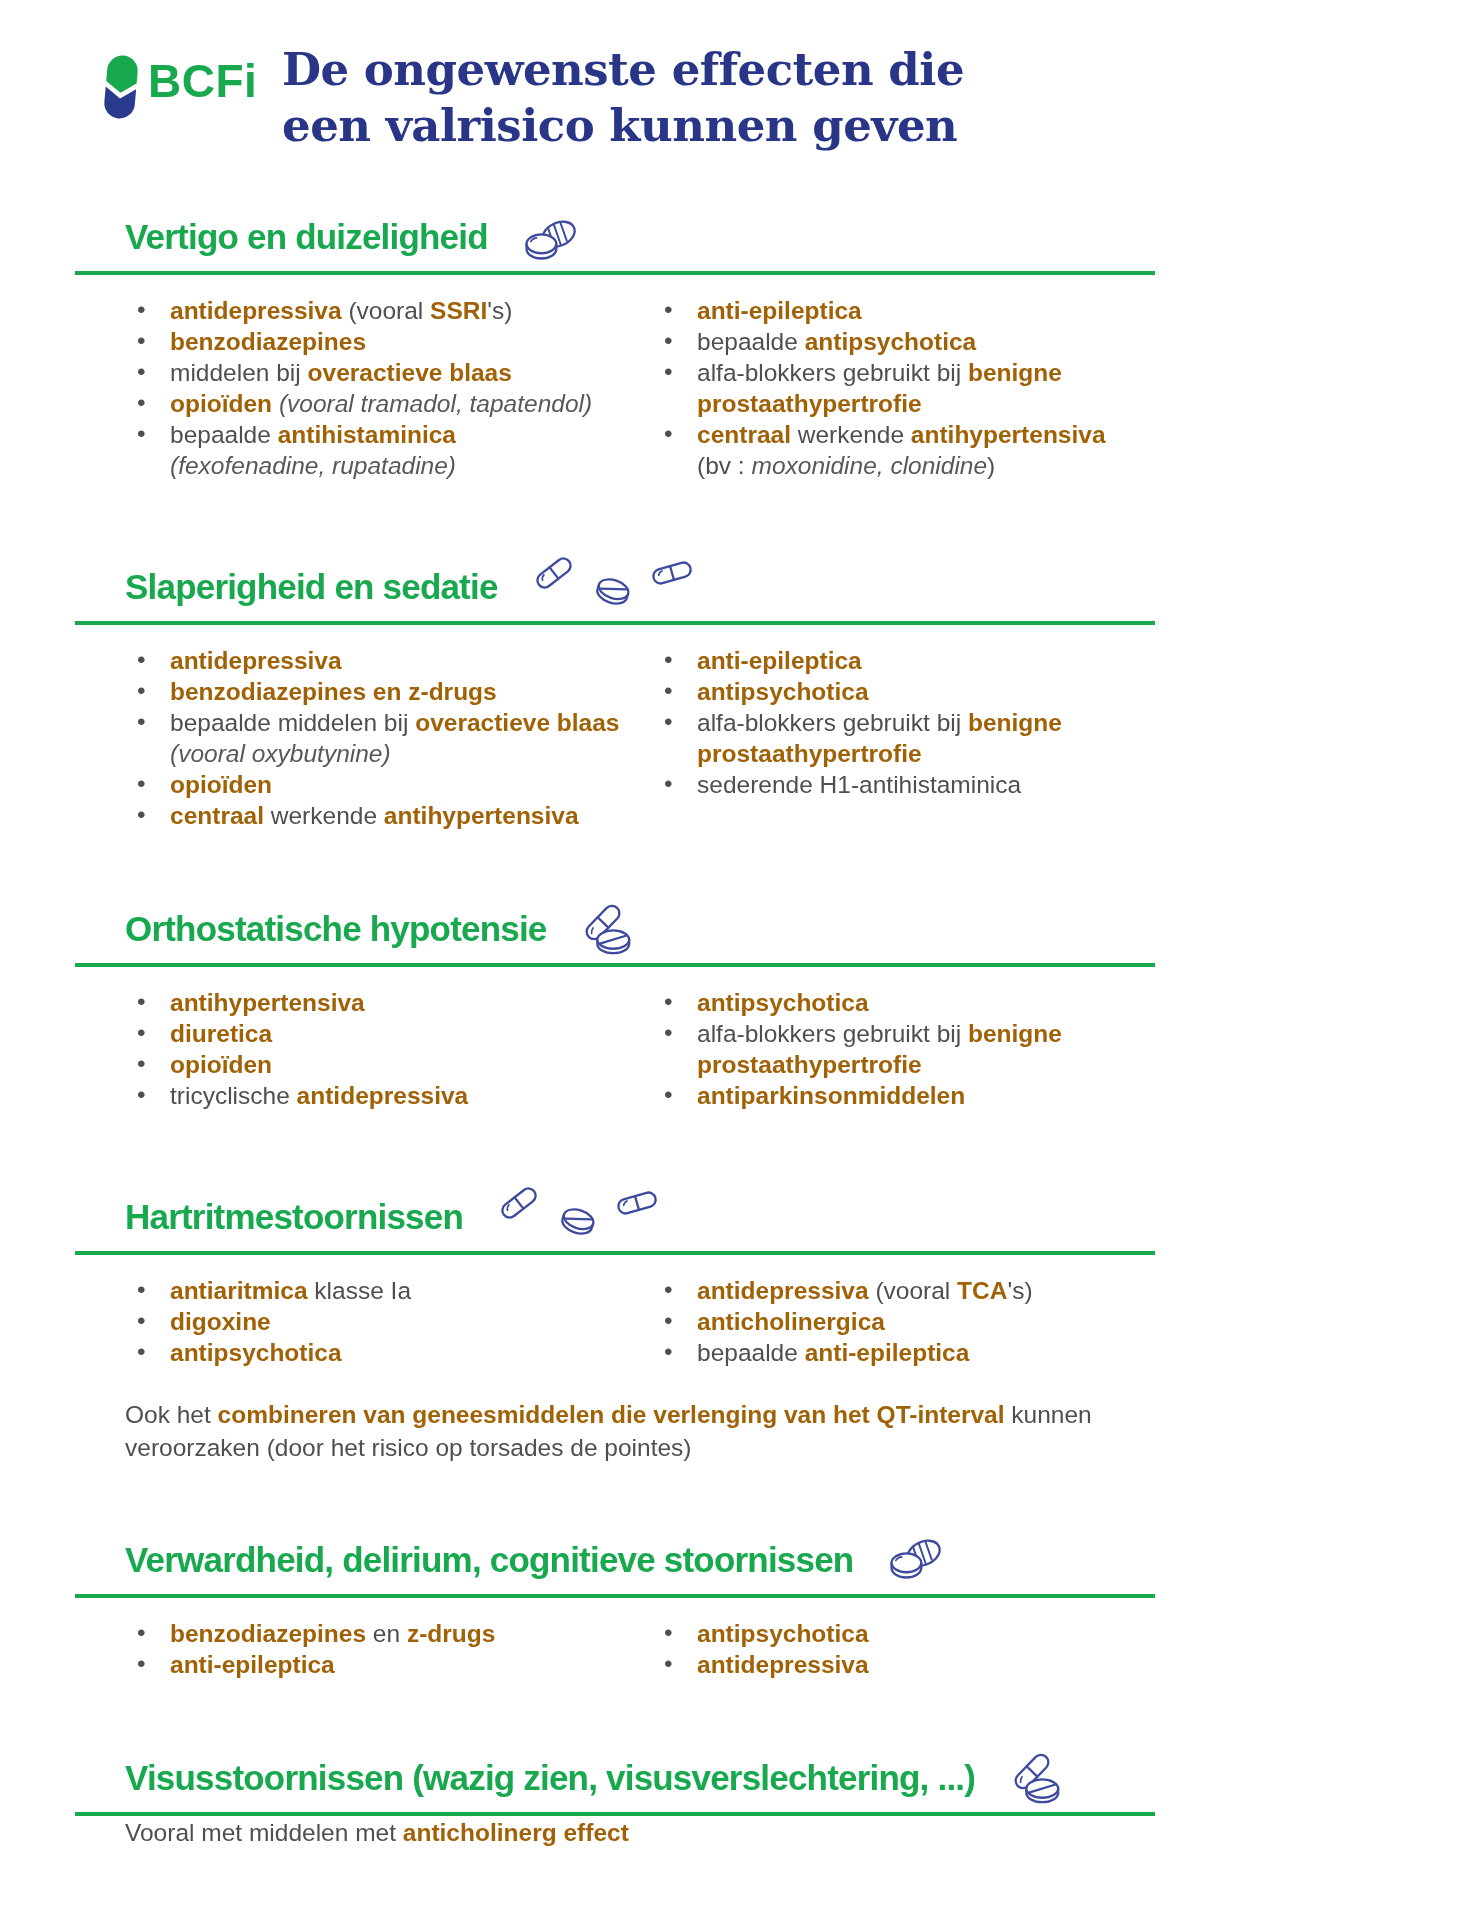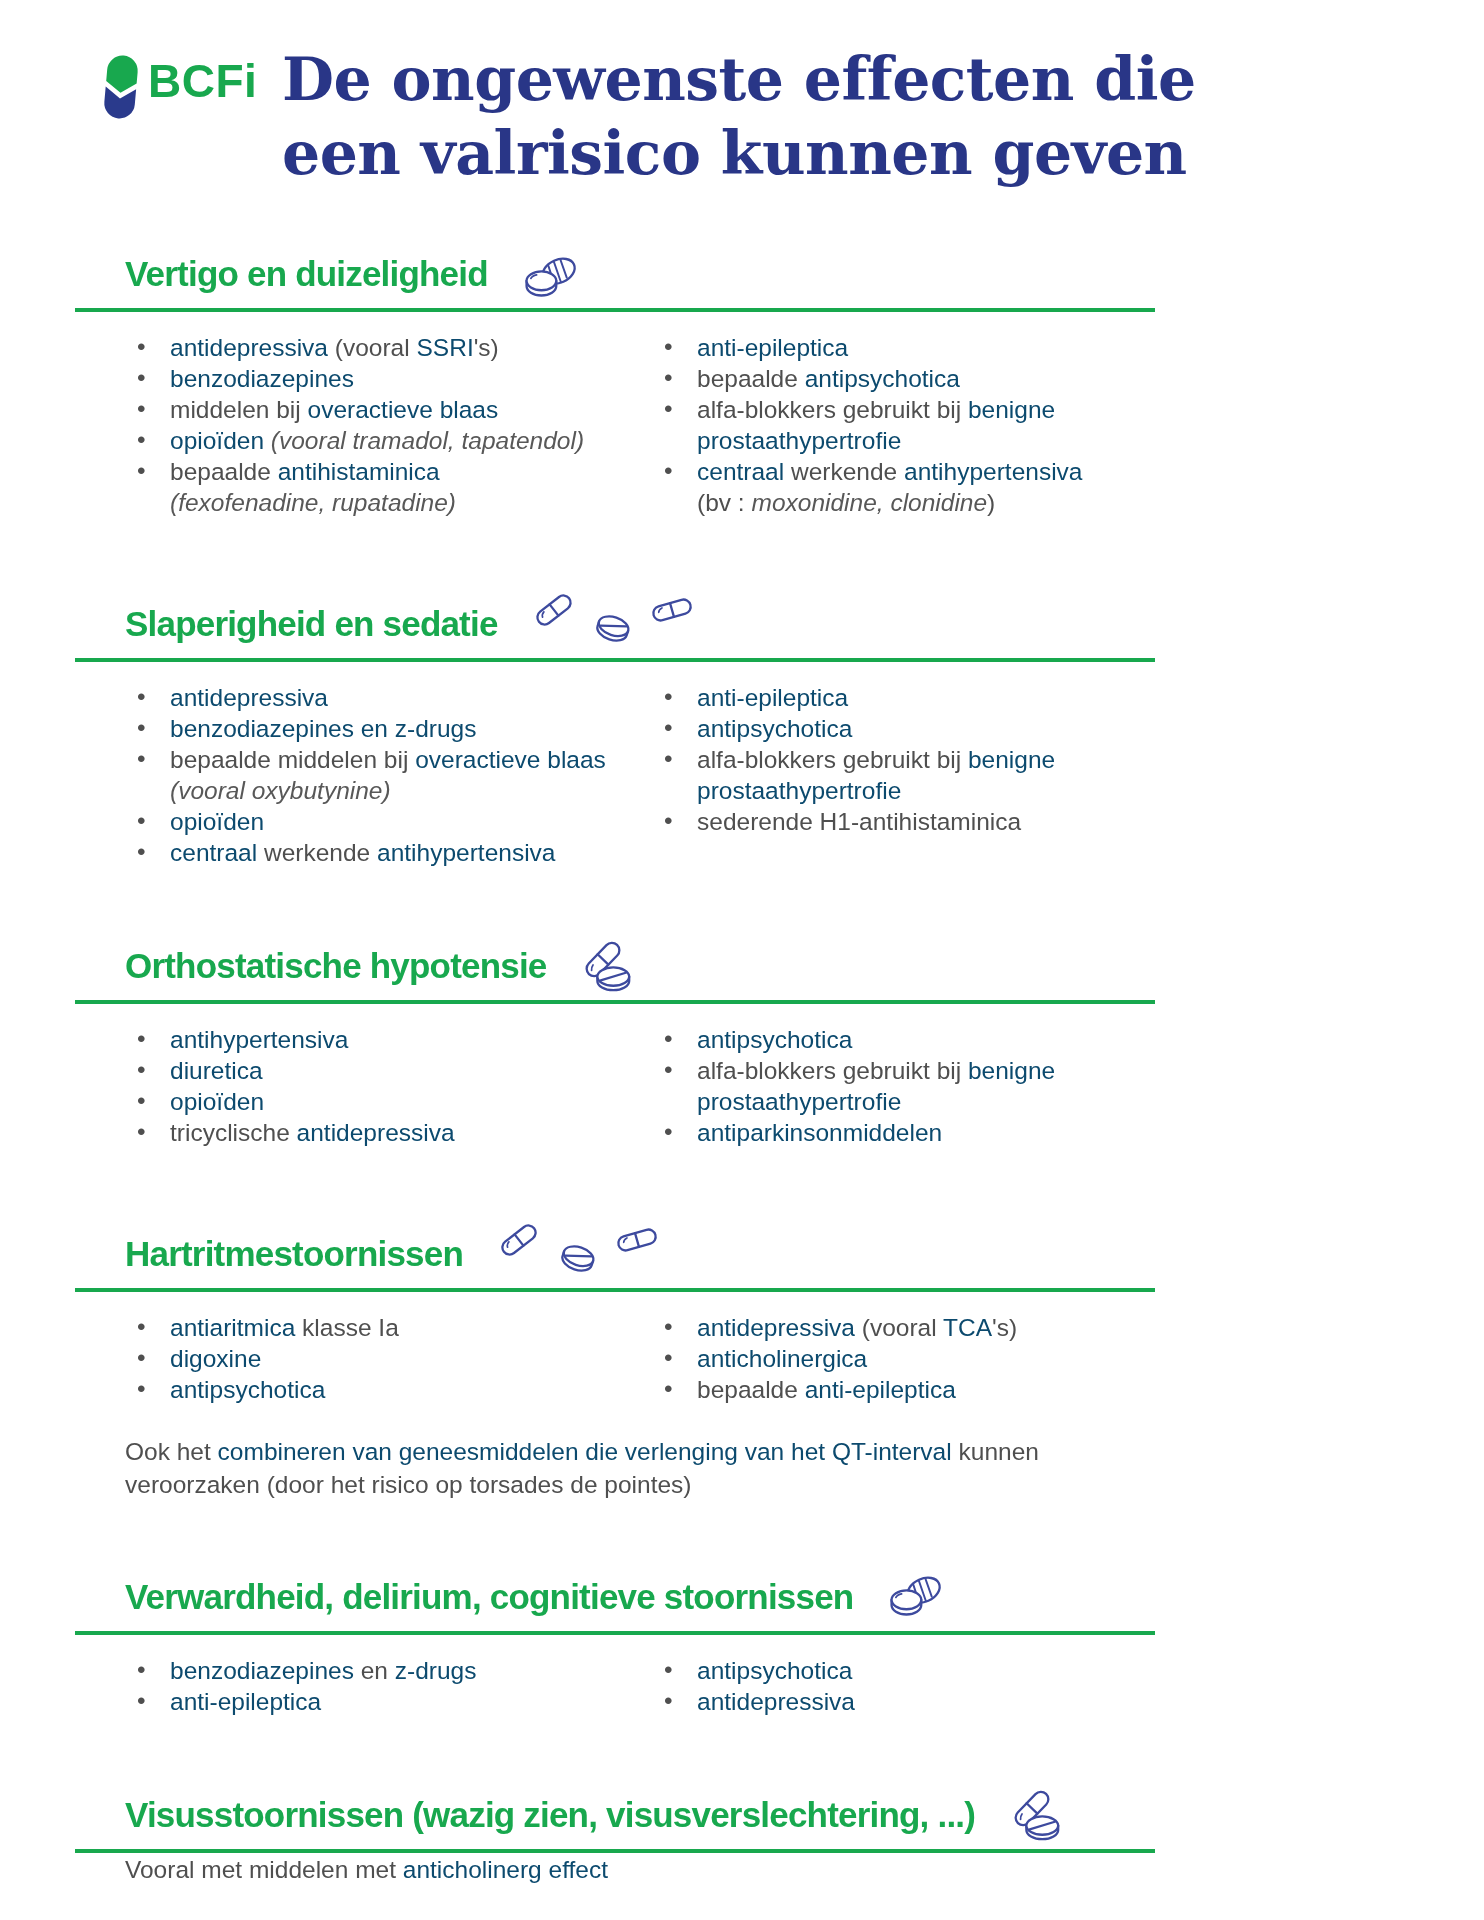--- a/index.html
+++ b/index.html
@@ -6,39 +6,39 @@
   body {
     width:1484px; height:1920px; background:#ffffff; overflow:hidden;
     font-family:"Liberation Sans", sans-serif; color:#4f4f4f;
   }
   .page { width:1208px; height:1920px; padding-top:42px; position:relative; }
 
   
   .header { margin-left:100px; display:flex; align-items:flex-start; }
   .logo { display:flex; align-items:flex-start; gap:6px; margin-top:6px; width:182px; flex-shrink:0; }
   .logo-text { color:#18a84e; font-weight:700; font-size:46px; letter-spacing:0.5px; line-height:66px; }
-  .title { font-family:"DejaVu Serif", serif; font-weight:700; font-size:60px;
+  .title { font-family:"DejaVu Serif", serif; font-weight:700; font-size:45px;
            line-height:1.24; color:#293687; letter-spacing:-0.5px; }
 
   
   .content { margin-left:75px; width:1080px; }
   .section { margin-top:72px; }
   .section-head { display:flex; align-items:flex-end; padding-left:50px; }
   h2 { font-size:35px; font-weight:700; color:#18a84e; letter-spacing:-0.8px; line-height:1.3; }
   .icons { display:flex; align-items:flex-end; margin-left:34px; }
   .rule { border:none; border-top:4px solid #18a84e; margin-top:12px; }
 
   .cols { display:flex; padding-left:58px; margin-top:20px; }
   .col1 { width:527px; flex-shrink:0; }
   .col2 { flex:1; }
   ul { list-style:none; font-size:24.5px; line-height:31px; }
   li { position:relative; padding-left:37px; }
   li::before { content:"\2022"; position:absolute; left:4px; top:-1px; color:#4f4f4f; }
 
-  .b { font-weight:400; color:#0c4a6e; }
+  .b { font-weight:700; color:#a16207; }
   .i { font-style:italic; color:#585858; }
 
   .note { margin:30px 0 0 50px; max-width:995px; font-size:24.5px; line-height:33px; }
   .note-tight { margin-top:0; }
 
   .icon { flex-shrink:0; }
   .mb-hi { margin-bottom:16px; }
   .mb-lo { margin-bottom:0px; }
   .mb-overlap { margin-bottom:-4px; }
   .gap { width:16px; }

